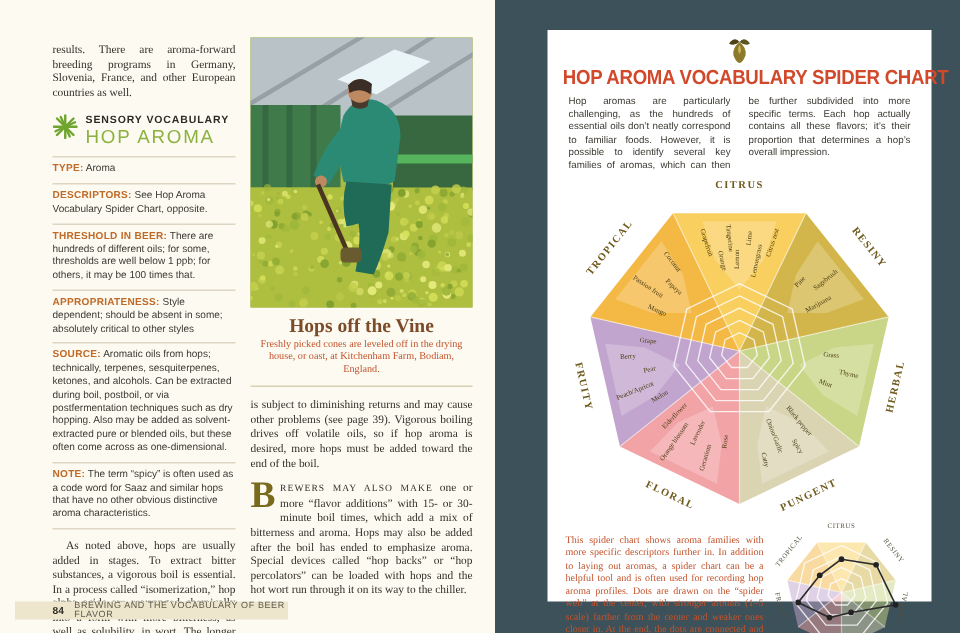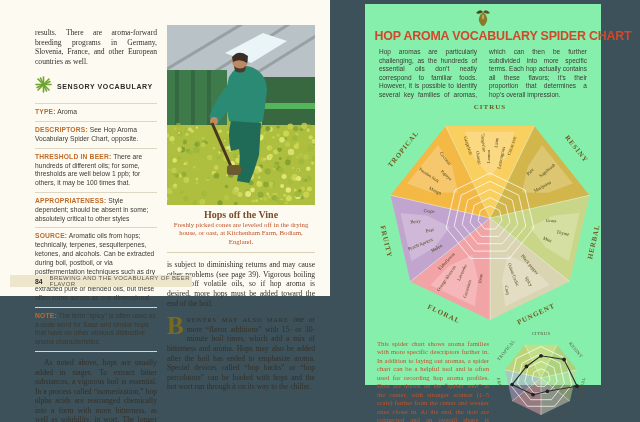--- a/index.html
+++ b/index.html
@@ -1,52 +1,52 @@
 <!DOCTYPE html>
 <html><head>
 <meta charset="utf-8">
 <style>
   * { margin:0; padding:0; box-sizing:border-box; }
   html,body { width:640px; height:422px; overflow:hidden; background:#3C5159; }
   body { font-family:"Liberation Serif", serif; position:relative; }
   .spread { position:absolute; inset:0; display:flex; }
 
   
-  .left-page { width:330px; height:296px; background:#FCFAF1; position:relative; }
+  .left-page { width:330px; height:422px; background:#FCFAF1; position:relative; }
   .col1 { position:absolute; left:35px; top:28px; width:122px; }
   .col2 { position:absolute; left:167px; top:25px; width:148px; }
   .body-text { font-size:7.6px; line-height:9.6px; color:#34302a; text-align:justify; }
   .body-text.indent { text-indent:9px; }
   .mt { margin-top:2px; }
 
   .section-head { display:flex; align-items:center; gap:5px; margin:10px 0 6px 0; }
   .section-head .txt { line-height:1; }
   .kicker { font-family:"Liberation Sans",sans-serif; font-size:7px; font-weight:bold; letter-spacing:.6px; color:#2e2b26; }
   .hop-aroma { font-family:"Liberation Sans",sans-serif; font-size:12.5px; letter-spacing:1.2px; color:#8CB23F; margin-top:1px; }
 
   .entry { font-family:"Liberation Sans",sans-serif; font-size:6.7px; line-height:8.8px; color:#3c3a33; padding:4px 0; border-top:1px solid #ddd6c2; }
   .entry:last-of-type { border-bottom:1px solid #ddd6c2; }
   .entry .lbl { font-weight:bold; color:#C06A28; letter-spacing:.2px; }
 
   .photo-wrap { width:148px; height:180px; background:#9db04a; }
   .photo-caption { text-align:center; margin-top:4px; padding-bottom:6px; border-bottom:1px solid #d9d0b8; }
-  .cap-title { font-size:10px; font-weight:bold; color:#7C4B2A; }
+  .cap-title { font-size:13px; font-weight:bold; color:#7C4B2A; }
   .cap-text { font-size:6.8px; line-height:8.4px; color:#C3532C; margin-top:1px; }
   .col2 .body-text { margin-top:7px; }
   .dropcap-para { margin-top:9px; }
   .dropcap { float:left; font-size:25px; line-height:20px; font-weight:bold; color:#7a6a1e; margin:1px 3px 0 0; }
   .smallcaps { font-size:6.4px; letter-spacing:.7px; }
 
   .footer { position:absolute; left:10px; bottom:9px; width:182px; height:12px; background:#EDE6CC; display:flex; align-items:center; padding-left:25px; gap:7px; }
   .footer .pnum { font-family:"Liberation Sans",sans-serif; font-size:6.8px; font-weight:bold; color:#2f2c26; }
   .footer .ftxt { font-family:"Liberation Sans",sans-serif; font-size:6px; letter-spacing:.4px; color:#5d584c; }
 
   
   .right-side { width:310px; height:422px; background:#3C5159; position:relative; }
-  .card { position:absolute; left:35px; top:4px; width:236px; height:381px; background:#86efac; }
+  .card { position:absolute; left:35px; top:20px; width:256px; height:381px; background:#ffffff; }
   .hop-icon-wrap { text-align:center; margin-top:3px; height:20px; }
   .card-title { text-align:center; font-family:"Liberation Sans",sans-serif; font-weight:bold; font-size:13.5px; color:#D1482A; transform:scaleX(.92); letter-spacing:-.2px; margin-top:1px; white-space:nowrap; }
   .intro { margin:5px 14px 0 14px; column-count:2; column-gap:12px; font-family:"Liberation Sans",sans-serif; font-size:6.5px; line-height:8.6px; color:#3d3a33; text-align:justify; }
   .chart-area { margin-top:2px; text-align:center; }
   .bottom-row { display:flex; margin:0 8px 0 12px; }
   .spider-caption { width:148px; font-size:6.7px; line-height:8.5px; color:#C3532C; text-align:justify; margin-top:8px; }
   .mini-wrap { flex:1; text-align:center; margin-top:-6px; }
 </style>
 </head>
 <body>
@@ -67,20 +67,21 @@
                 <line x1="14" y1="3" x2="3" y2="14"></line>
               <line x1="8.5" y1="8.5" x2="15" y2="5.5"></line>
                 <line x1="8.5" y1="8.5" x2="2" y2="11.5"></line>
               <line x1="8.5" y1="8.5" x2="5.5" y2="2"></line>
                 <line x1="8.5" y1="8.5" x2="11.5" y2="15"></line>
             </g>
           </svg>
         </span>
         <span class="txt">
           <div class="kicker">SENSORY VOCABULARY</div>
+          <div class="hop-aroma">HOP AROMA</div>
         </span>
       </div>
 
       <div class="entry"><span class="lbl">TYPE:</span> <span>Aroma</span></div>
       <div class="entry"><span class="lbl">DESCRIPTORS:</span> <span>See Hop Aroma Vocabulary Spider Chart, opposite.</span></div>
       <div class="entry"><span class="lbl">THRESHOLD IN BEER:</span> <span>There are hundreds of different oils; for some, thresholds are well below 1 ppb; for others, it may be 100 times that.</span></div>
       <div class="entry"><span class="lbl">APPROPRIATENESS:</span> <span>Style dependent; should be absent in some; absolutely critical to other styles</span></div>
       <div class="entry"><span class="lbl">SOURCE:</span> <span>Aromatic oils from hops; technically, terpenes, sesquiterpenes, ketones, and alcohols. Can be extracted during boil, postboil, or via postfermentation techniques such as dry hopping. Also may be added as solvent-extracted pure or blended oils, but these often come across as one-dimensional.</span></div>
       <div class="entry"><span class="lbl">NOTE:</span> <span>The term “spicy” is often used as a code word for Saaz and similar hops that have no other obvious distinctive aroma characteristics.</span></div>
 

